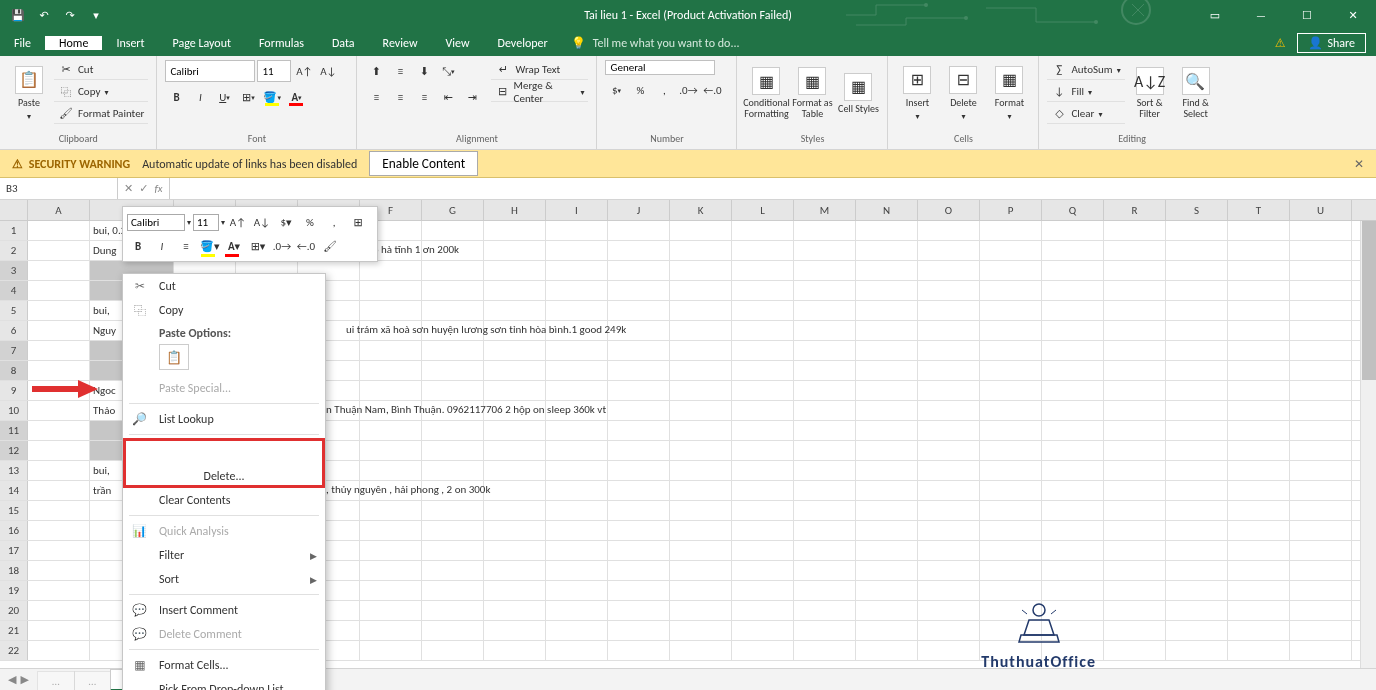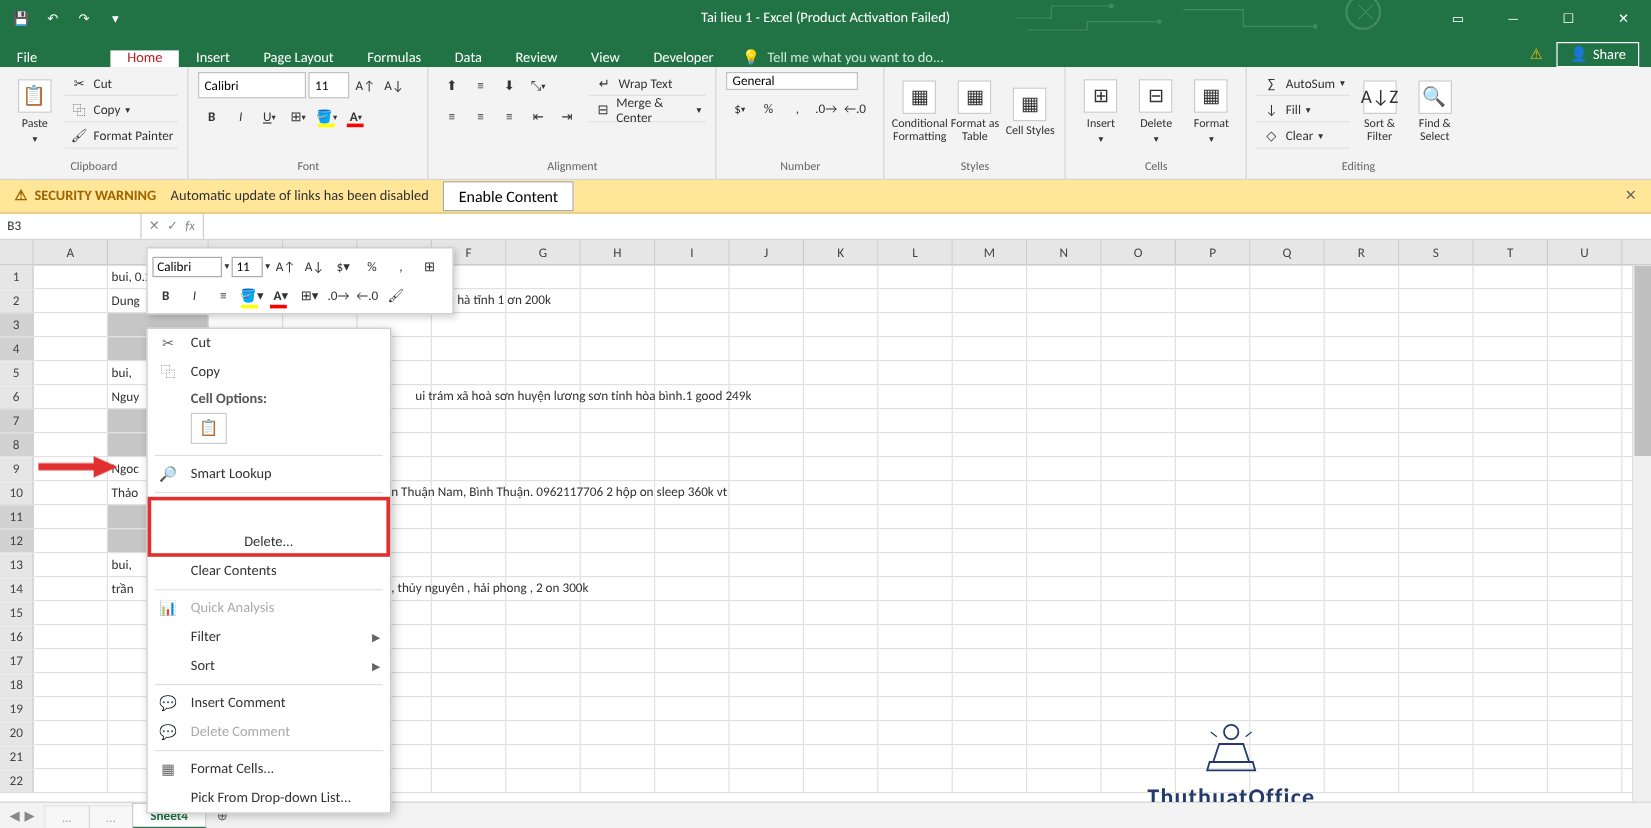--- a/index.html
+++ b/index.html
@@ -8,23 +8,23 @@
 
 .titlebar { height: 30px; background: #217346; display: flex; align-items: center; color: #fff; position: relative; }
 .titlebar .qat { display: flex; gap: 2px; padding-left: 6px; }
 .titlebar .qat .btn { width: 24px; height: 24px; display: flex; align-items: center; justify-content: center; color: #fff; }
 .titlebar .title { position: absolute; left: 50%; transform: translateX(-50%); font-size: 12px; }
 .titlebar .winctrl { margin-left: auto; display: flex; }
 .titlebar .winctrl .btn { width: 46px; height: 30px; display: flex; align-items: center; justify-content: center; color: #fff; }
 .titlebar .pattern { position: absolute; right: 200px; top: 0; bottom: 0; width: 340px; opacity: 0.15; }
 
 
-.menubar { height: 26px; background: #217346; display: flex; align-items: flex-end; color: #fff; font-size: 12px; }
+.menubar { height: 26px; background: #217346; display: flex; align-items: center; color: #fff; font-size: 12px; }
 .menubar .tab { padding: 0 14px; display: flex; align-items: center; cursor: pointer; }
-.menubar .tab.active { background: #fff; color: #b91c1c; margin-left: 47px; }
+.menubar .tab.active { background: #fff; color: #000000; }
 .menubar .tellme { display: flex; align-items: center; gap: 6px; padding: 0 10px; color: #d4e8dc; }
 .menubar .right { margin-left: auto; display: flex; align-items: center; gap: 12px; padding-right: 10px; }
 .menubar .share { border: 1px solid #fff; padding: 2px 10px; display: flex; align-items: center; gap: 4px; }
 
 
 .ribbon { height: 94px; background: #f3f3f3; border-bottom: 1px solid #d4d4d4; display: flex; }
 .group { border-right: 1px solid #d4d4d4; padding: 4px 8px 2px; display: flex; flex-direction: column; justify-content: space-between; position: relative; }
 .group-label { text-align: center; font-size: 10px; color: #666; padding: 2px 0; }
 .group-body { flex: 1; display: flex; align-items: flex-start; gap: 4px; }
 .big-btn { width: 42px; height: 66px; display: flex; flex-direction: column; align-items: center; justify-content: center; gap: 2px; font-size: 10px; text-align: center; }
@@ -83,21 +83,21 @@
 .ctxmenu .header { padding: 4px 8px 2px 36px; font-weight: 600; color: #555; }
 .ctxmenu .paste-opts { padding: 2px 8px 6px 36px; display: flex; gap: 4px; }
 .ctxmenu .paste-opts .pbtn { width: 30px; height: 26px; border: 1px solid #ccc; background: #fff; display: flex; align-items: center; justify-content: center; font-size: 13px; }
 .ctxmenu .highlight { border: 3px solid #e03030; padding: 2px 5px; flex-direction: column; }
 
 
 .redarrow { position: absolute; left: 30px; top: 378px; z-index: 15; }
 
 
 .watermark { position: absolute; right: 280px; top: 400px; text-align: center; z-index: 2; color: #233a6b; font-family: serif; }
-.watermark .wtitle { font-weight: bold; font-size: 20px; letter-spacing: 1px; }
+.watermark .wtitle { font-weight: bold; font-size: 16px; letter-spacing: 1px; }
 
 
 .sheetbar { position: absolute; bottom: 0; left: 0; right: 0; height: 22px; background: #f3f3f3; border-top: 1px solid #d4d4d4; display: flex; align-items: center; font-size: 11px; }
 .sheetbar .nav { display: flex; gap: 4px; padding: 0 8px; color: #888; }
 .sheetbar .tabs { display: flex; align-items: flex-end; }
 .sheetbar .stab { padding: 3px 14px; border: 1px solid #ccc; border-bottom: none; background: #fff; margin-right: -1px; color: #444; }
 .sheetbar .stab.active { background: #fff; border-bottom: 2px solid #217346; color: #217346; font-weight: 600; }
 .sheetbar .plus { padding: 0 10px; color: #666; }
 
 
@@ -961,28 +961,32 @@
 
 <div class="ctxmenu">
   <div class="item">
       <span class="cico">✂</span>
       <span>Cut</span>
     </div>
   <div class="item">
       <span class="cico">⿻</span>
       <span>Copy</span>
     </div>
-  <div class="header">Cell Options:</div>
+  <div class="header">Paste Options:</div>
   <div class="paste-opts">
     <div class="pbtn">📋</div>
   </div>
+  <div class="item disabled">
+      <span class="cico"></span>
+      <span>Paste Special...</span>
+    </div>
   <div class="sep"></div>
   <div class="item">
       <span class="cico">🔎</span>
-      <span>Smart Lookup</span>
+      <span>List Lookup</span>
     </div>
   <div class="sep"></div>
   <div class="item highlight">
       <span class="cico"></span>
       <span>Delete...</span>
     </div>
   <div class="item">
       <span class="cico"></span>
       <span>Clear Contents</span>
     </div>

